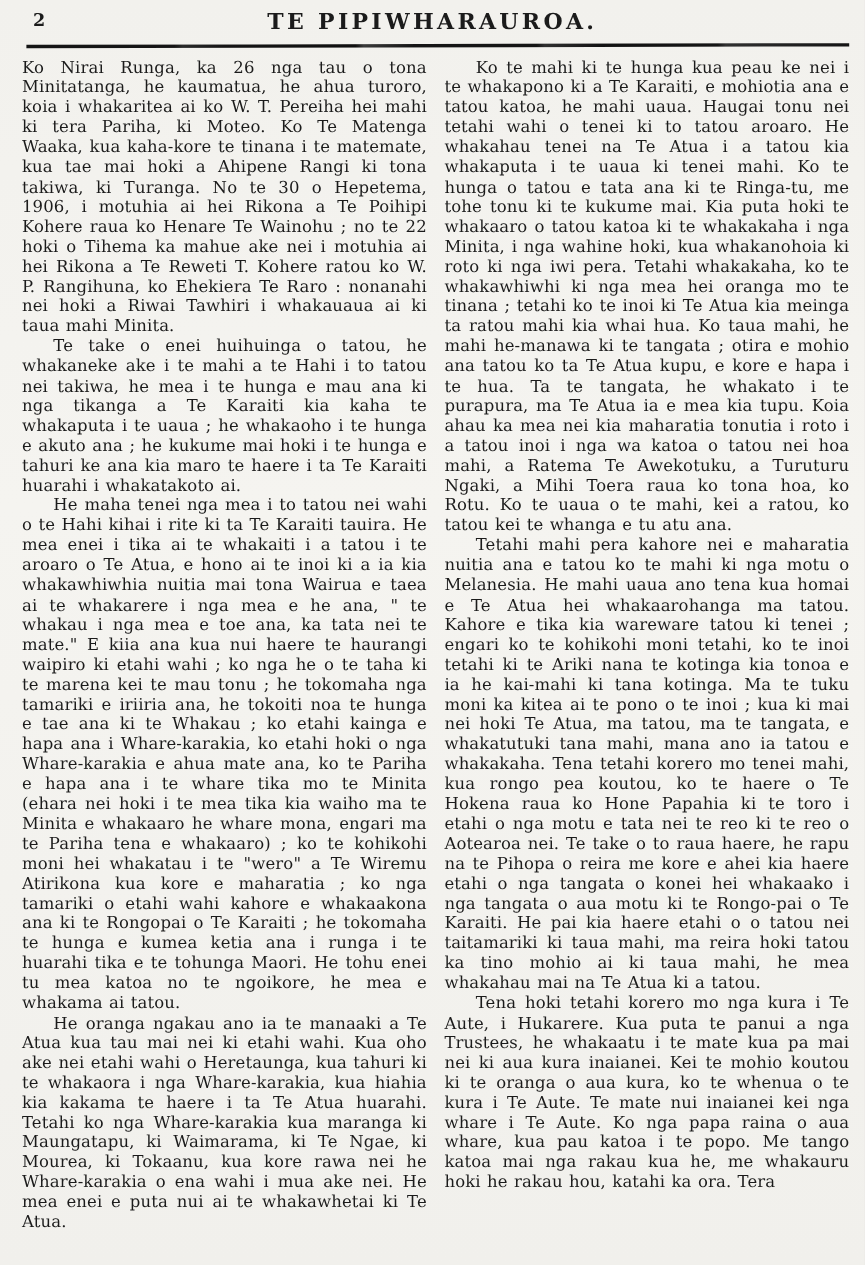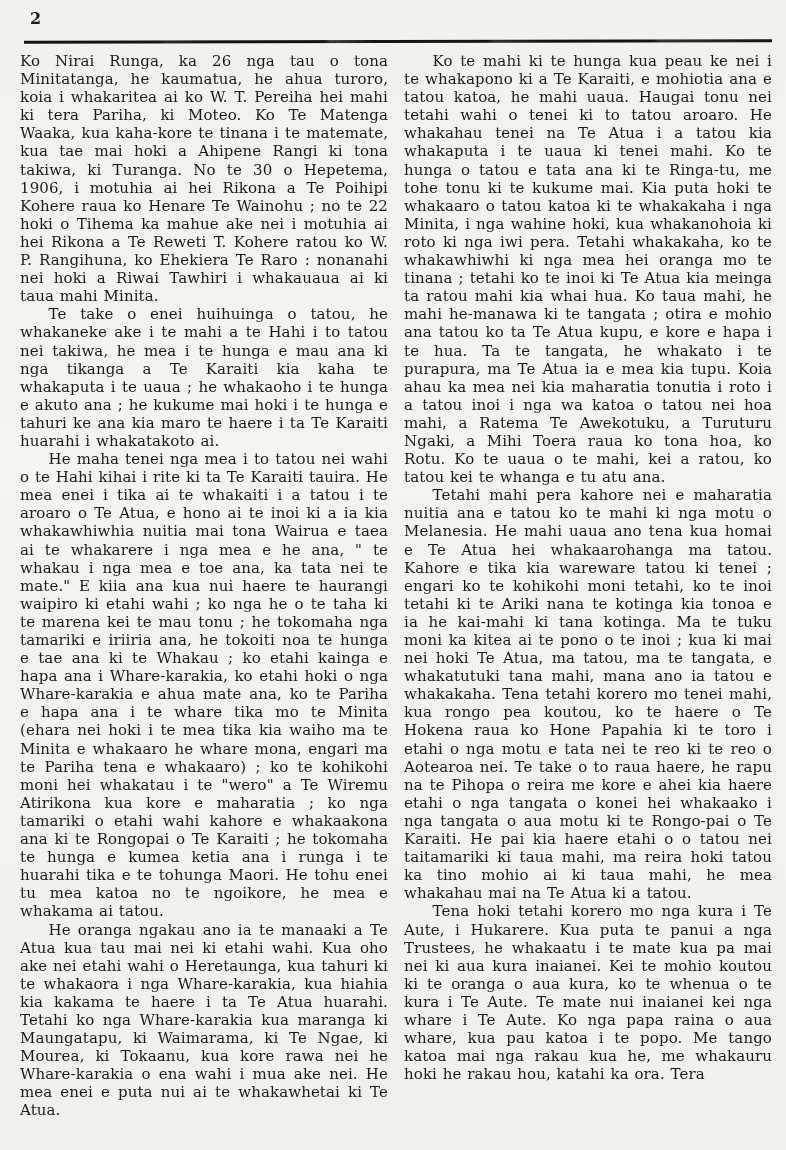--- a/index.html
+++ b/index.html
@@ -84,20 +84,21 @@
     text-indent: 0;
   }
 </style>
 </head>
 <body>
 
 <div class="sheet">
 
   <div class="page-header">
     <span class="page-number">2</span>
+    <h1 class="masthead">TE PIPIWHARAUROA.</h1>
   </div>
 
   <div class="header-rule"></div>
 
   <main class="columns">
 
     <section class="col">
       <p class="noindent">Ko Nirai Runga, ka 26 nga tau o tona Minitatanga, he kaumatua, he ahua turoro, koia i whakaritea ai ko W. T. Pereiha hei mahi ki tera Pariha, ki Moteo. Ko Te Matenga Waaka, kua kaha-kore te tinana i te matemate, kua tae mai hoki a Ahipene Rangi ki tona takiwa, ki Turanga. No te 30 o Hepetema, 1906, i motuhia ai hei Rikona a Te Poihipi Kohere raua ko Henare Te Wainohu ; no te 22 hoki o Tihema ka mahue ake nei i motuhia ai hei Rikona a Te Reweti T. Kohere ratou ko W. P. Rangihuna, ko Ehekiera Te Raro : nonanahi nei hoki a Riwai Tawhiri i whakauaua ai ki taua mahi Minita.</p>
       <p>Te take o enei huihuinga o tatou, he whakaneke ake i te mahi a te Hahi i to tatou nei takiwa, he mea i te hunga e mau ana ki nga tikanga a Te Karaiti kia kaha te whakaputa i te uaua ; he whakaoho i te hunga e akuto ana ; he kukume mai hoki i te hunga e tahuri ke ana kia maro te haere i ta Te Karaiti huarahi i whakatakoto ai.</p>
       <p>He maha tenei nga mea i to tatou nei wahi o te Hahi kihai i rite ki ta Te Karaiti tauira. He mea enei i tika ai te whakaiti i a tatou i te aroaro o Te Atua, e hono ai te inoi ki a ia kia whakawhiwhia nuitia mai tona Wairua e taea ai te whakarere i nga mea e he ana, " te whakau i nga mea e toe ana, ka tata nei te mate." E kiia ana kua nui haere te haurangi waipiro ki etahi wahi ; ko nga he o te taha ki te marena kei te mau tonu ; he tokomaha nga tamariki e iriiria ana, he tokoiti noa te hunga e tae ana ki te Whakau ; ko etahi kainga e hapa ana i Whare-karakia, ko etahi hoki o nga Whare-karakia e ahua mate ana, ko te Pariha e hapa ana i te whare tika mo te Minita (ehara nei hoki i te mea tika kia waiho ma te Minita e whakaaro he whare mona, engari ma te Pariha tena e whakaaro) ; ko te kohikohi moni hei whakatau i te "wero" a Te Wiremu Atirikona kua kore e maharatia ; ko nga tamariki o etahi wahi kahore e whakaakona ana ki te Rongopai o Te Karaiti ; he tokomaha te hunga e kumea ketia ana i runga i te huarahi tika e te tohunga Maori. He tohu enei tu mea katoa no te ngoikore, he mea e whakama ai tatou.</p>

